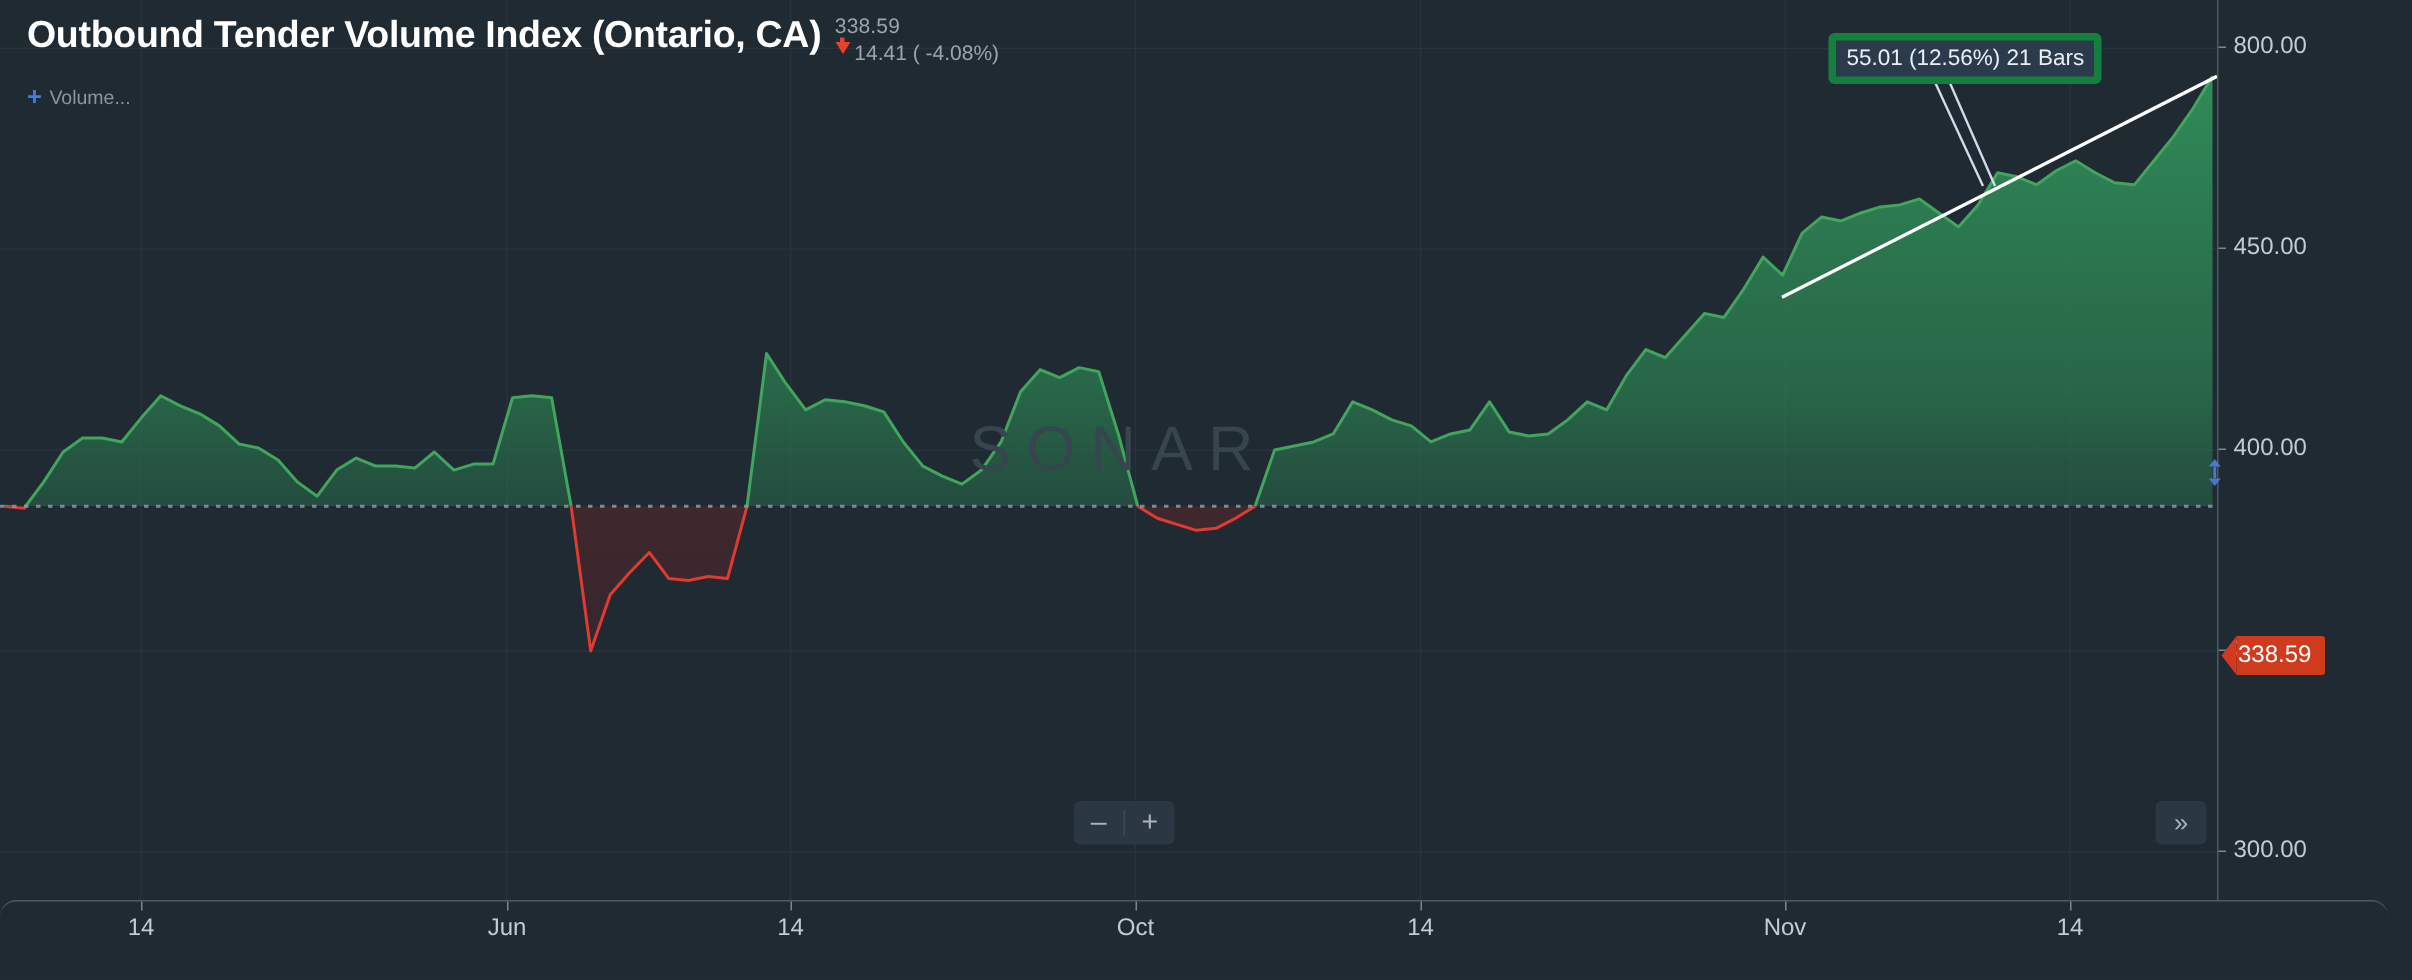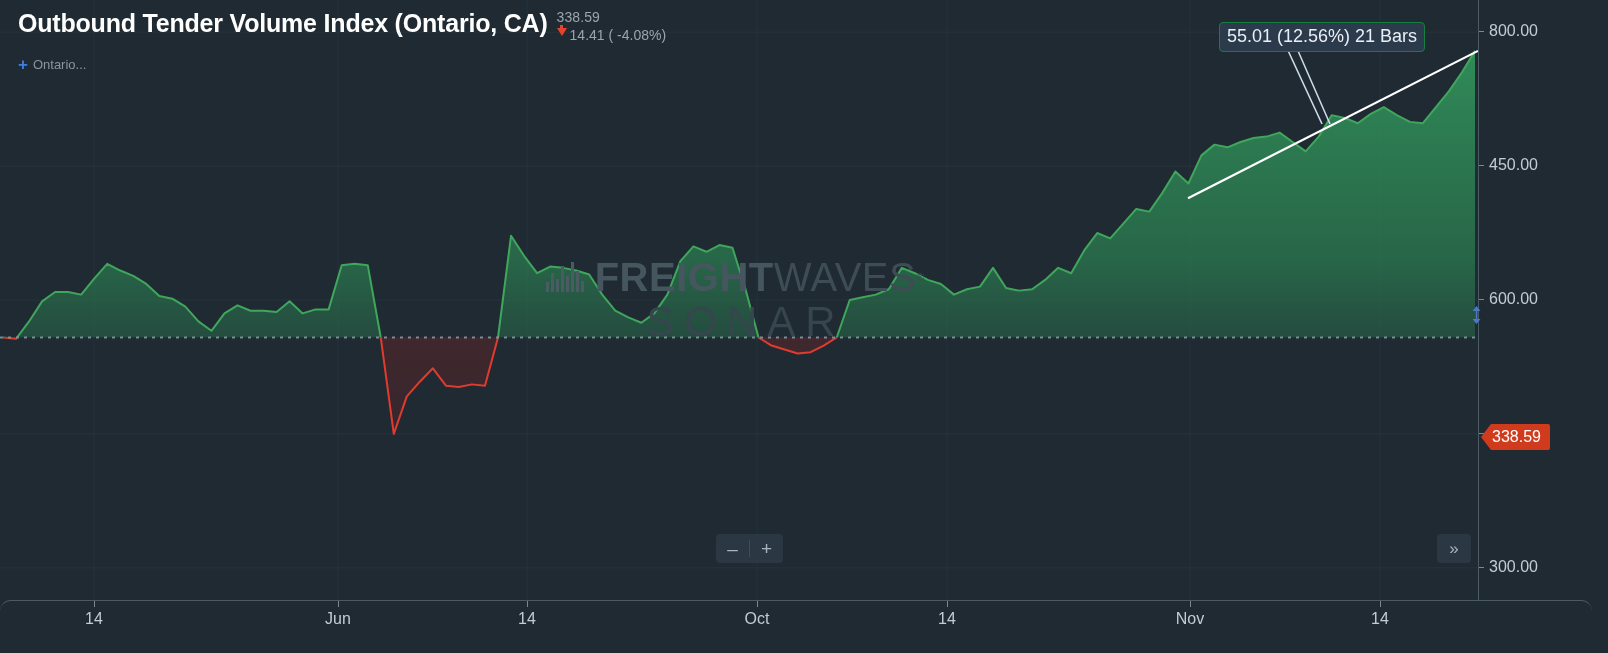--- a/index.html
+++ b/index.html
@@ -176,24 +176,24 @@
     margin-left: 14px;
     font-family: "Liberation Sans", sans-serif;
   }
 
   
   .trend-tip {
     position: absolute;
     left: 1219px;
     top: 22px;
     background: #2b3b4c;
-    border: 1px solid #15803d;
+    border: 5px solid #15803d;
     border-radius: 4px;
     padding: 3px 7px 4px 7px;
-    font-size: 18px;
+    font-size: 15px;
     color: #e9eff5;
     white-space: nowrap;
     z-index: 25;
   }
 
   
   .y-axis {
     position: absolute;
     left: 1478px;
     top: 0;
@@ -388,35 +388,20 @@
         </g>
       <line id="baseline" x1="0" x2="1478" stroke="#8e99a3" stroke-width="2" stroke-dasharray="3 5" stroke-opacity="0.85" y1="337.5" y2="337.5"></line>
       <g id="trend-group">
           <line x1="1188" y1="198.21428571428572" x2="1478" y2="50.866071428571445" stroke="#ffffff" stroke-width="2.2"></line>
           <line x1="1285" y1="44" x2="1322" y2="124" stroke="#cfdcea" stroke-width="1.6"></line>
           <line x1="1295" y1="44" x2="1330" y2="124" stroke="#cfdcea" stroke-width="1.6"></line>
         </g>
     </svg>
 
     <div class="watermark">
-      <div class="wm-row1">
-        <span class="wm-bars">
-          <i style="height:10px"></i>
-            <i style="height:19px"></i>
-            <i style="height:13px"></i>
-          <i style="height:26px"></i>
-            <i style="height:16px"></i>
-            <i style="height:30px"></i>
-          <i style="height:21px"></i>
-            <i style="height:11px"></i>
-        </span>
-        <span class="wm-text-bold">FREIGHT</span>
-        <span class="wm-text-light">WAVES</span>
-        <span class="wm-sup">®</span>
-      </div>
       <div class="wm-row2">SONAR</div>
     </div>
 
     <div class="trend-tip">55.01 (12.56%) 21 Bars</div>
   </div>
 
   <div class="header">
     <div class="chart-title">Outbound Tender Volume Index (Ontario, CA)</div>
     <div class="quote-block">
       <div class="quote-last">338.59</div>
@@ -424,21 +409,21 @@
         <span class="arrow-down">
           <span class="arrow-down-stem"></span>
         </span>
         <span>14.41 ( -4.08%)</span>
       </div>
     </div>
   </div>
 
   <div class="compare-row">
     <span class="plus-icon">+</span>
-    <span class="compare-label">Ontario...</span>
+    <span class="compare-label">Volume...</span>
   </div>
 
   <div class="y-axis" id="y-axis">
     <div class="price-badge">
       <div class="badge-arrow"></div>
       <div class="badge-body">338.59</div>
     </div>
     <svg class="axis-drag-handle" viewBox="0 0 11 18">
       <path d="M5.5 0 L9.5 5 L1.5 5 Z" fill="#4a79c8"></path>
       <path d="M5.5 18 L9.5 13 L1.5 13 Z" fill="#4a79c8"></path>
@@ -447,21 +432,21 @@
   <div class="y-tick" style="top: 567.857px;">
         <span class="dash"></span>
         <span class="lbl">300.00</span>
       </div>
       <div class="y-tick" style="top: 433.929px;">
         <span class="dash"></span>
         <span class="lbl">350.00</span>
       </div>
       <div class="y-tick" style="top: 300px;">
         <span class="dash"></span>
-        <span class="lbl">600.00</span>
+        <span class="lbl">400.00</span>
       </div>
       <div class="y-tick" style="top: 166.071px;">
         <span class="dash"></span>
         <span class="lbl">450.00</span>
       </div>
       <div class="y-tick" style="top: 32.1429px;">
         <span class="dash"></span>
         <span class="lbl">800.00</span>
       </div>
     </div>

